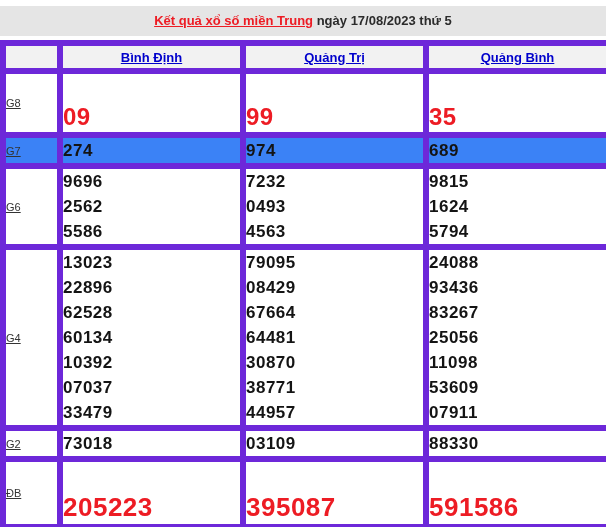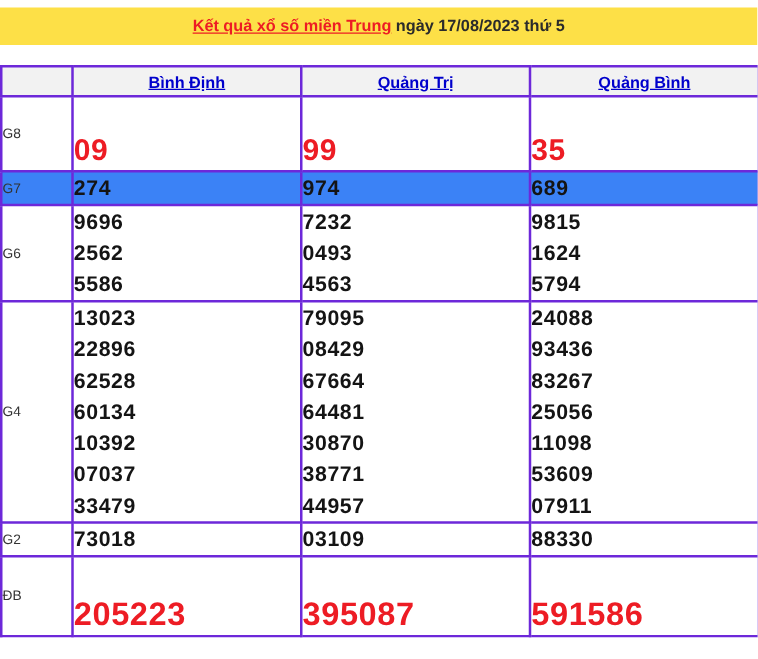--- a/index.html
+++ b/index.html
@@ -5,24 +5,24 @@
   html, body {
     margin: 0;
     padding: 0;
     background: #ffffff;
     font-family: "Liberation Sans", sans-serif;
   }
   body { width: 606px; }
 
   
   .banner {
-    margin: 6px 0 16px 0;
+    margin: 6px 0 4px 0;
     height: 30px;
     line-height: 30px;
-    background: #fde047;
+    background: #e5e5e5;
     text-align: center;
     font-size: 13px;
     font-weight: bold;
     white-space: nowrap;
   }
   .banner a.title-link {
     color: #ED1C24;
     text-decoration: underline;
     cursor: pointer;
   }
@@ -30,21 +30,21 @@
     color: #2B2B2B;
   }
 
   
   table.results {
     width: 606px;
     border-collapse: collapse;
     table-layout: fixed;
   }
   table.results th, table.results td {
-    border: 2px solid #6d28d9;
+    border: 6px solid #6d28d9;
     padding: 0;
     vertical-align: middle;
   }
   col.label-col { width: 57px; }
   col.data-col  { width: 183px; }
 
   thead th {
     background: #F2F2F2;
     height: 22px;
     font-size: 13px;
@@ -53,20 +53,21 @@
   thead th a {
     color: #0000CC;
     text-decoration: underline;
     cursor: pointer;
   }
 
   tbody td.label-cell {
     font-size: 11px;
     font-weight: normal;
     color: #333333;
+    text-decoration: underline;
   }
   tbody tr.alt { background: #3b82f6; }
 
   td.num-cell .line {
     height: 25px;
     line-height: 25px;
     font-size: 17px;
     font-weight: bold;
     color: #141414;
     letter-spacing: 0.5px;

